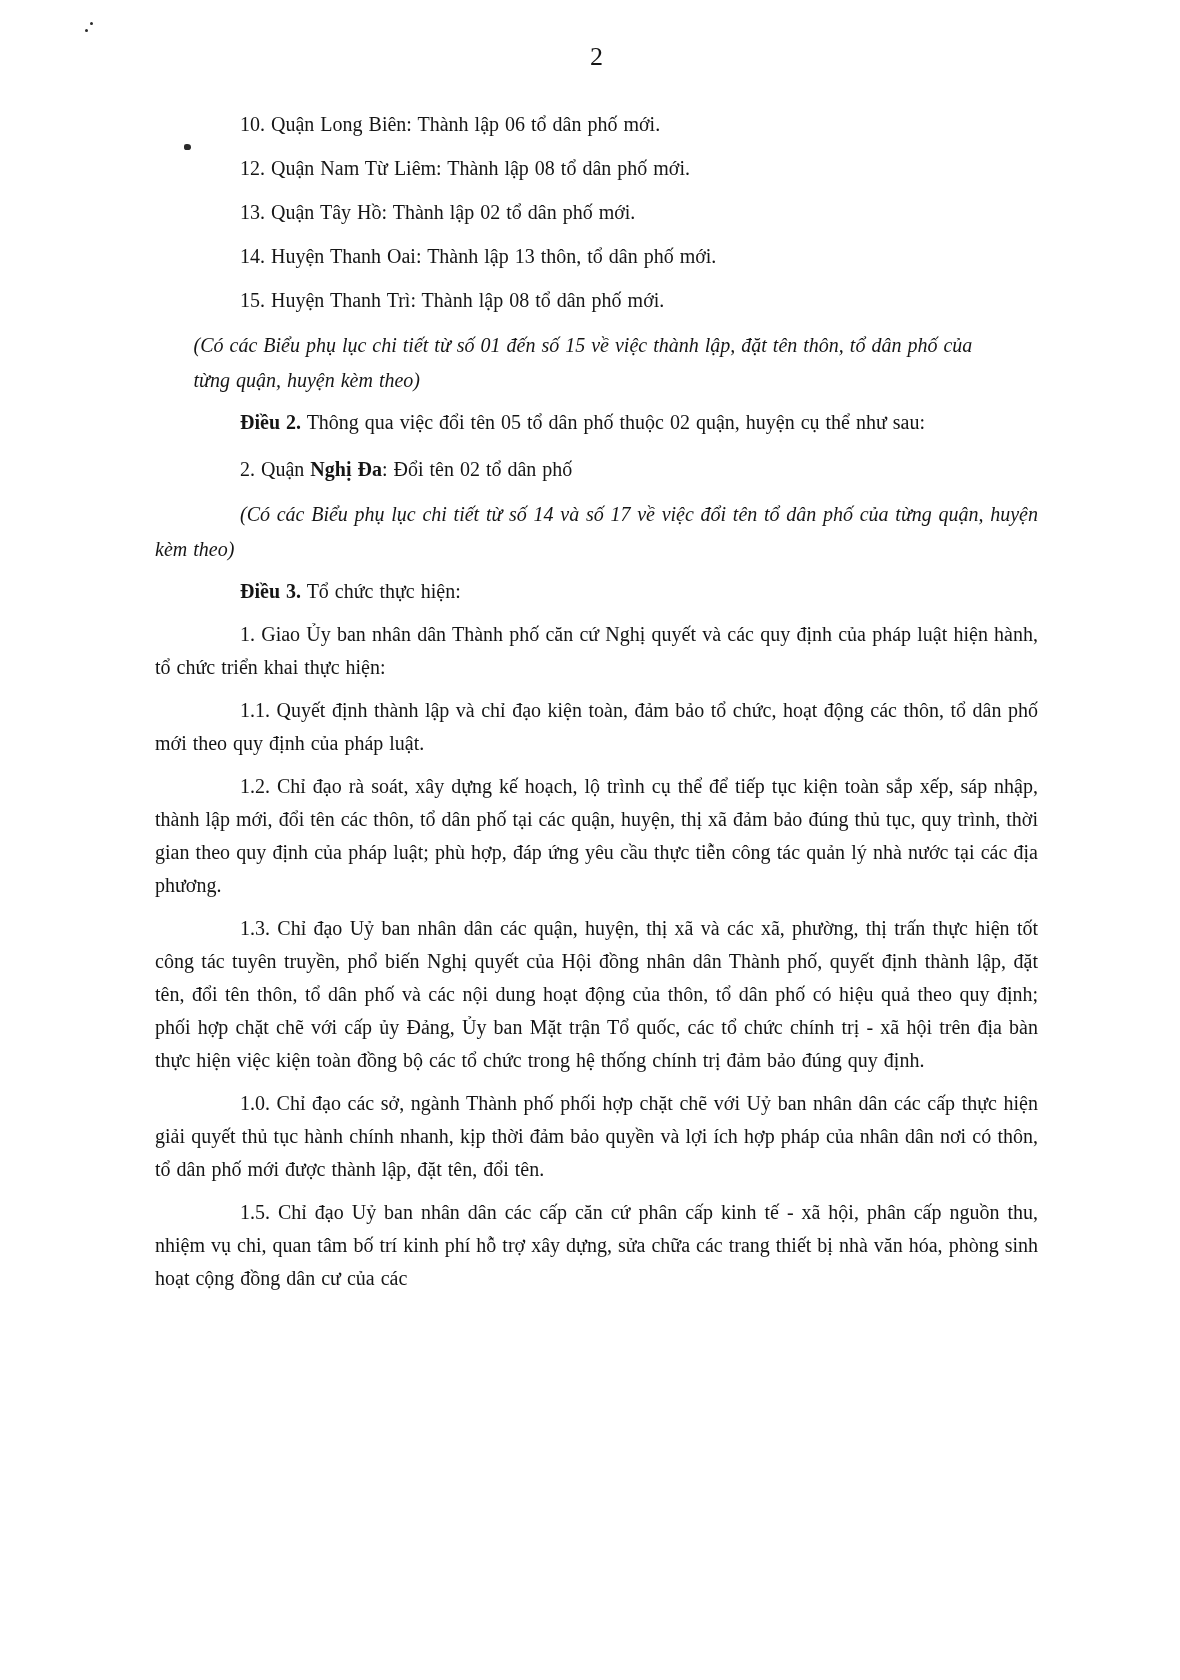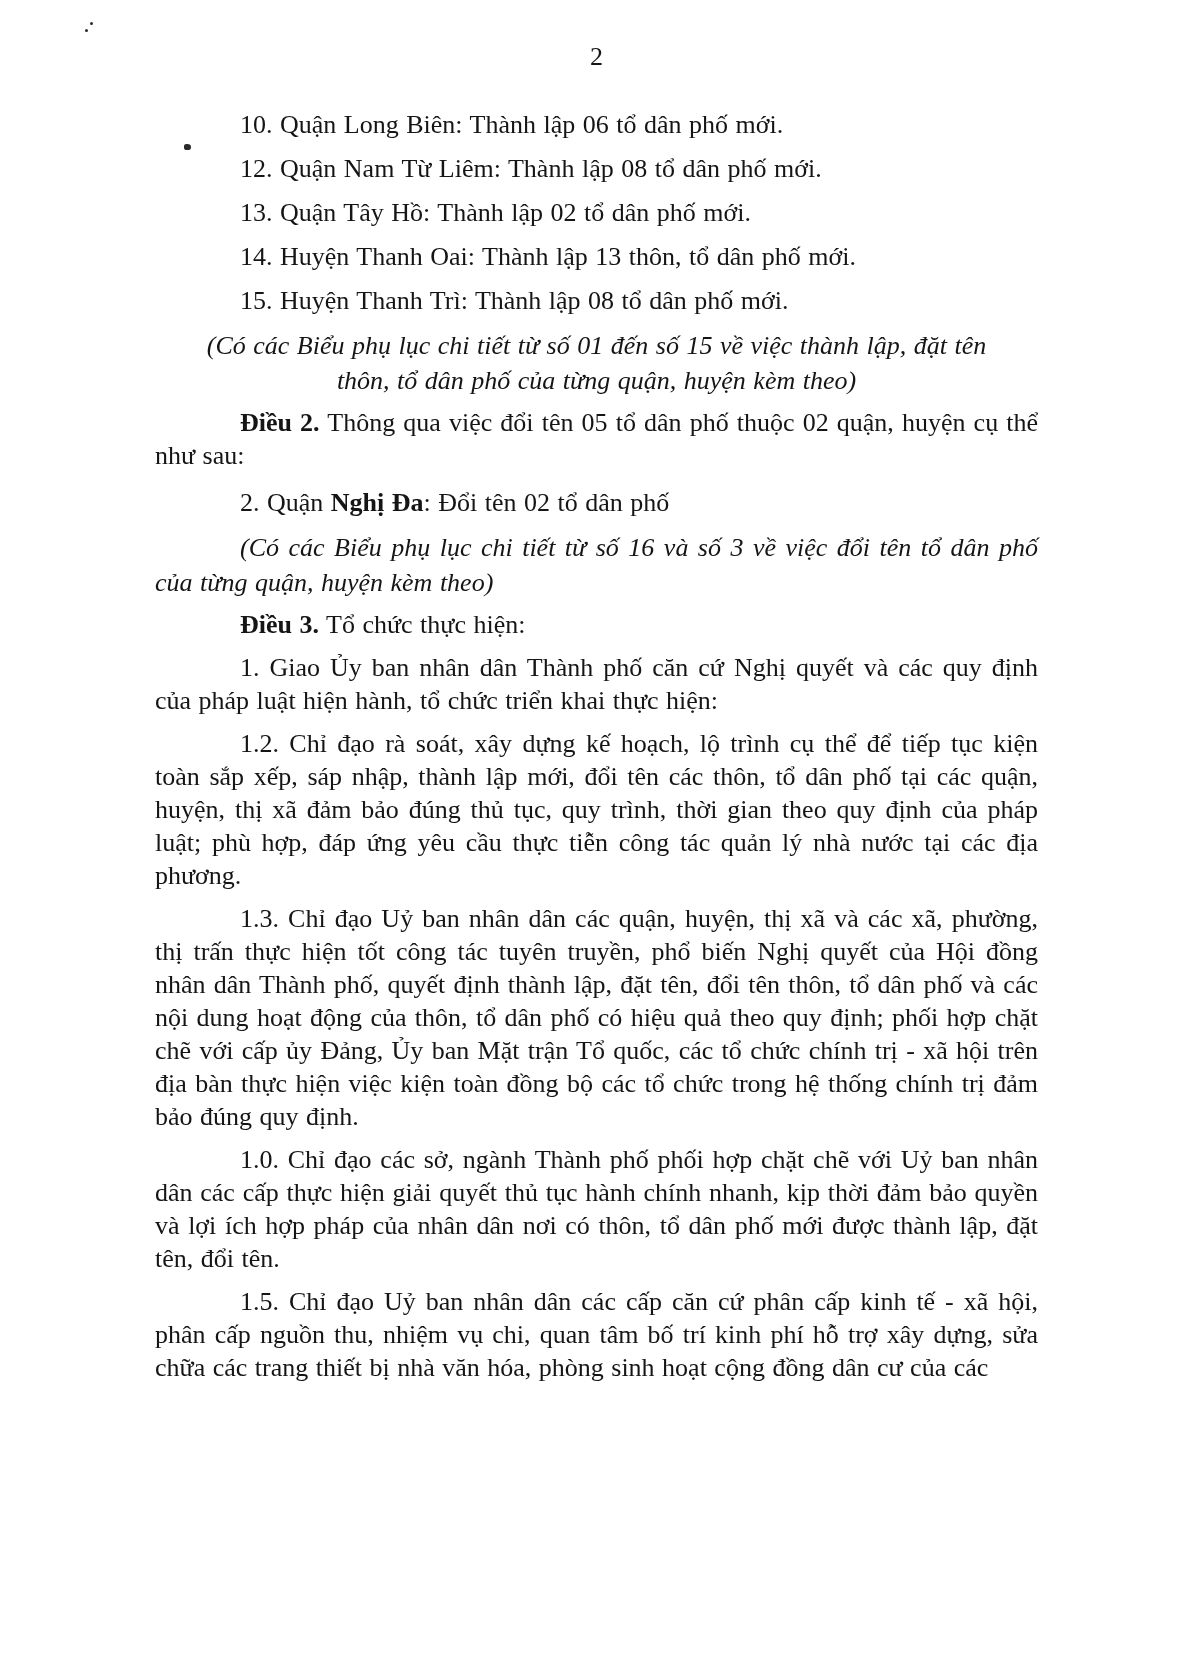--- a/index.html
+++ b/index.html
@@ -22,32 +22,31 @@
     padding-top:40px;
     margin-left:155px;
     width:883px;
     text-align:center;
     font-size:26px;
     line-height:33px;
   }
   .content {
     margin:35px 142px 0 155px;
     width:883px;
-    font-size:26px;
+    font-size:20px;
     line-height:33px;
     word-spacing:1px;
   }
   .item {
     text-indent:85px;
     margin-bottom:11px;
     white-space:nowrap;
   }
   .note-centered {
     font-style:italic;
-    text-align:center;
     line-height:35px;
     max-width:806px;
     margin:1px auto 8px auto;
   }
   .note-justified {
     font-style:italic;
     text-indent:85px;
     text-align:justify;
     line-height:35px;
     margin-bottom:8px;
@@ -87,24 +86,25 @@
     <p class="item">13. Quận Tây Hồ: Thành lập 02 tổ dân phố mới.</p>
     <p class="item">14. Huyện Thanh Oai: Thành lập 13 thôn, tổ dân phố mới.</p>
     <p class="item">15. Huyện Thanh Trì: Thành lập 08 tổ dân phố mới.</p>
 
     <p class="note-centered">(Có các Biểu phụ lục chi tiết từ số 01 đến số 15 về việc thành lập, đặt tên thôn, tổ dân phố của từng quận, huyện kèm theo)</p>
 
     <p class="para tight"><span class="lead">Điều 2.</span><span> Thông qua việc đổi tên 05 tổ dân phố thuộc 02 quận, huyện cụ thể như sau:</span></p>
 
     <p class="item"><span>2. Quận </span><span class="bold">Nghị Đa</span><span>: Đổi tên 02 tổ dân phố</span></p>
 
-    <p class="note-justified">(Có các Biểu phụ lục chi tiết từ số 16 và số 3 về việc đổi tên tổ dân phố của từng quận, huyện kèm theo)</p>
+    <p class="note-justified">(Có các Biểu phụ lục chi tiết từ số 14 và số 17 về việc đổi tên tổ dân phố của từng quận, huyện kèm theo)</p>
 
     <p class="para"><span class="lead">Điều 3.</span><span> Tổ chức thực hiện:</span></p>
 
     <p class="para">1. Giao Ủy ban nhân dân Thành phố căn cứ Nghị quyết và các quy định của pháp luật hiện hành, tổ chức triển khai thực hiện:</p>
+    <p class="para">1.1. Quyết định thành lập và chỉ đạo kiện toàn, đảm bảo tổ chức, hoạt động các thôn, tổ dân phố mới theo quy định của pháp luật.</p>
     <p class="para">1.2. Chỉ đạo rà soát, xây dựng kế hoạch, lộ trình cụ thể để tiếp tục kiện toàn sắp xếp, sáp nhập, thành lập mới, đổi tên các thôn, tổ dân phố tại các quận, huyện, thị xã đảm bảo đúng thủ tục, quy trình, thời gian theo quy định của pháp luật; phù hợp, đáp ứng yêu cầu thực tiễn công tác quản lý nhà nước tại các địa phương.</p>
     <p class="para">1.3. Chỉ đạo Uỷ ban nhân dân các quận, huyện, thị xã và các xã, phường, thị trấn thực hiện tốt công tác tuyên truyền, phổ biến Nghị quyết của Hội đồng nhân dân Thành phố, quyết định thành lập, đặt tên, đổi tên thôn, tổ dân phố và các nội dung hoạt động của thôn, tổ dân phố có hiệu quả theo quy định; phối hợp chặt chẽ với cấp ủy Đảng, Ủy ban Mặt trận Tổ quốc, các tổ chức chính trị - xã hội trên địa bàn thực hiện việc kiện toàn đồng bộ các tổ chức trong hệ thống chính trị đảm bảo đúng quy định.</p>
     <p class="para">1.0. Chỉ đạo các sở, ngành Thành phố phối hợp chặt chẽ với Uỷ ban nhân dân các cấp thực hiện giải quyết thủ tục hành chính nhanh, kịp thời đảm bảo quyền và lợi ích hợp pháp của nhân dân nơi có thôn, tổ dân phố mới được thành lập, đặt tên, đổi tên.</p>
     <p class="para">1.5. Chỉ đạo Uỷ ban nhân dân các cấp căn cứ phân cấp kinh tế - xã hội, phân cấp nguồn thu, nhiệm vụ chi, quan tâm bố trí kinh phí hỗ trợ xây dựng, sửa chữa các trang thiết bị nhà văn hóa, phòng sinh hoạt cộng đồng dân cư của các</p>
 
   </div>
 </div>
 
 </body></html>

